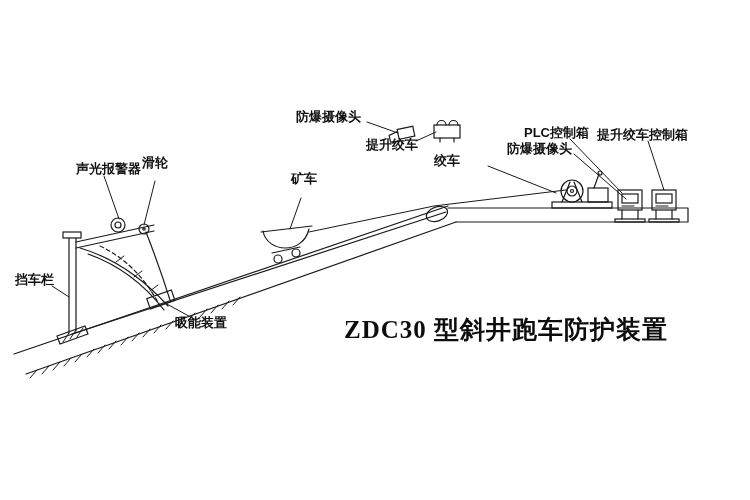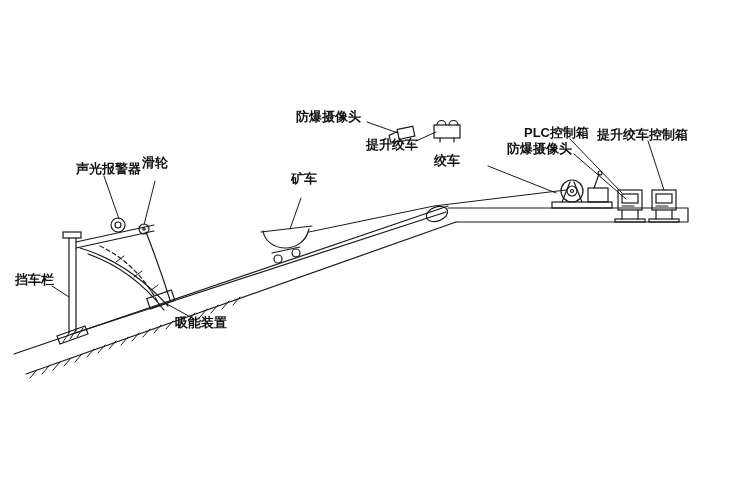--- a/index.html
+++ b/index.html
@@ -158,14 +158,15 @@
   <div class="lbl" style="left:76px;top:162px">声光报警器</div>
 
   <div class="lbl" style="left:142px;top:156px">滑轮</div>
 
   <div class="lbl" style="left:291px;top:172px">矿车</div>
 
   <div class="lbl" style="left:15px;top:273px">挡车栏</div>
 
   <div class="lbl" style="left:175px;top:316px">吸能装置</div>
 
+  <div class="title">ZDC30 型斜井跑车防护装置</div>
 
 </div>
 
 </body></html>

